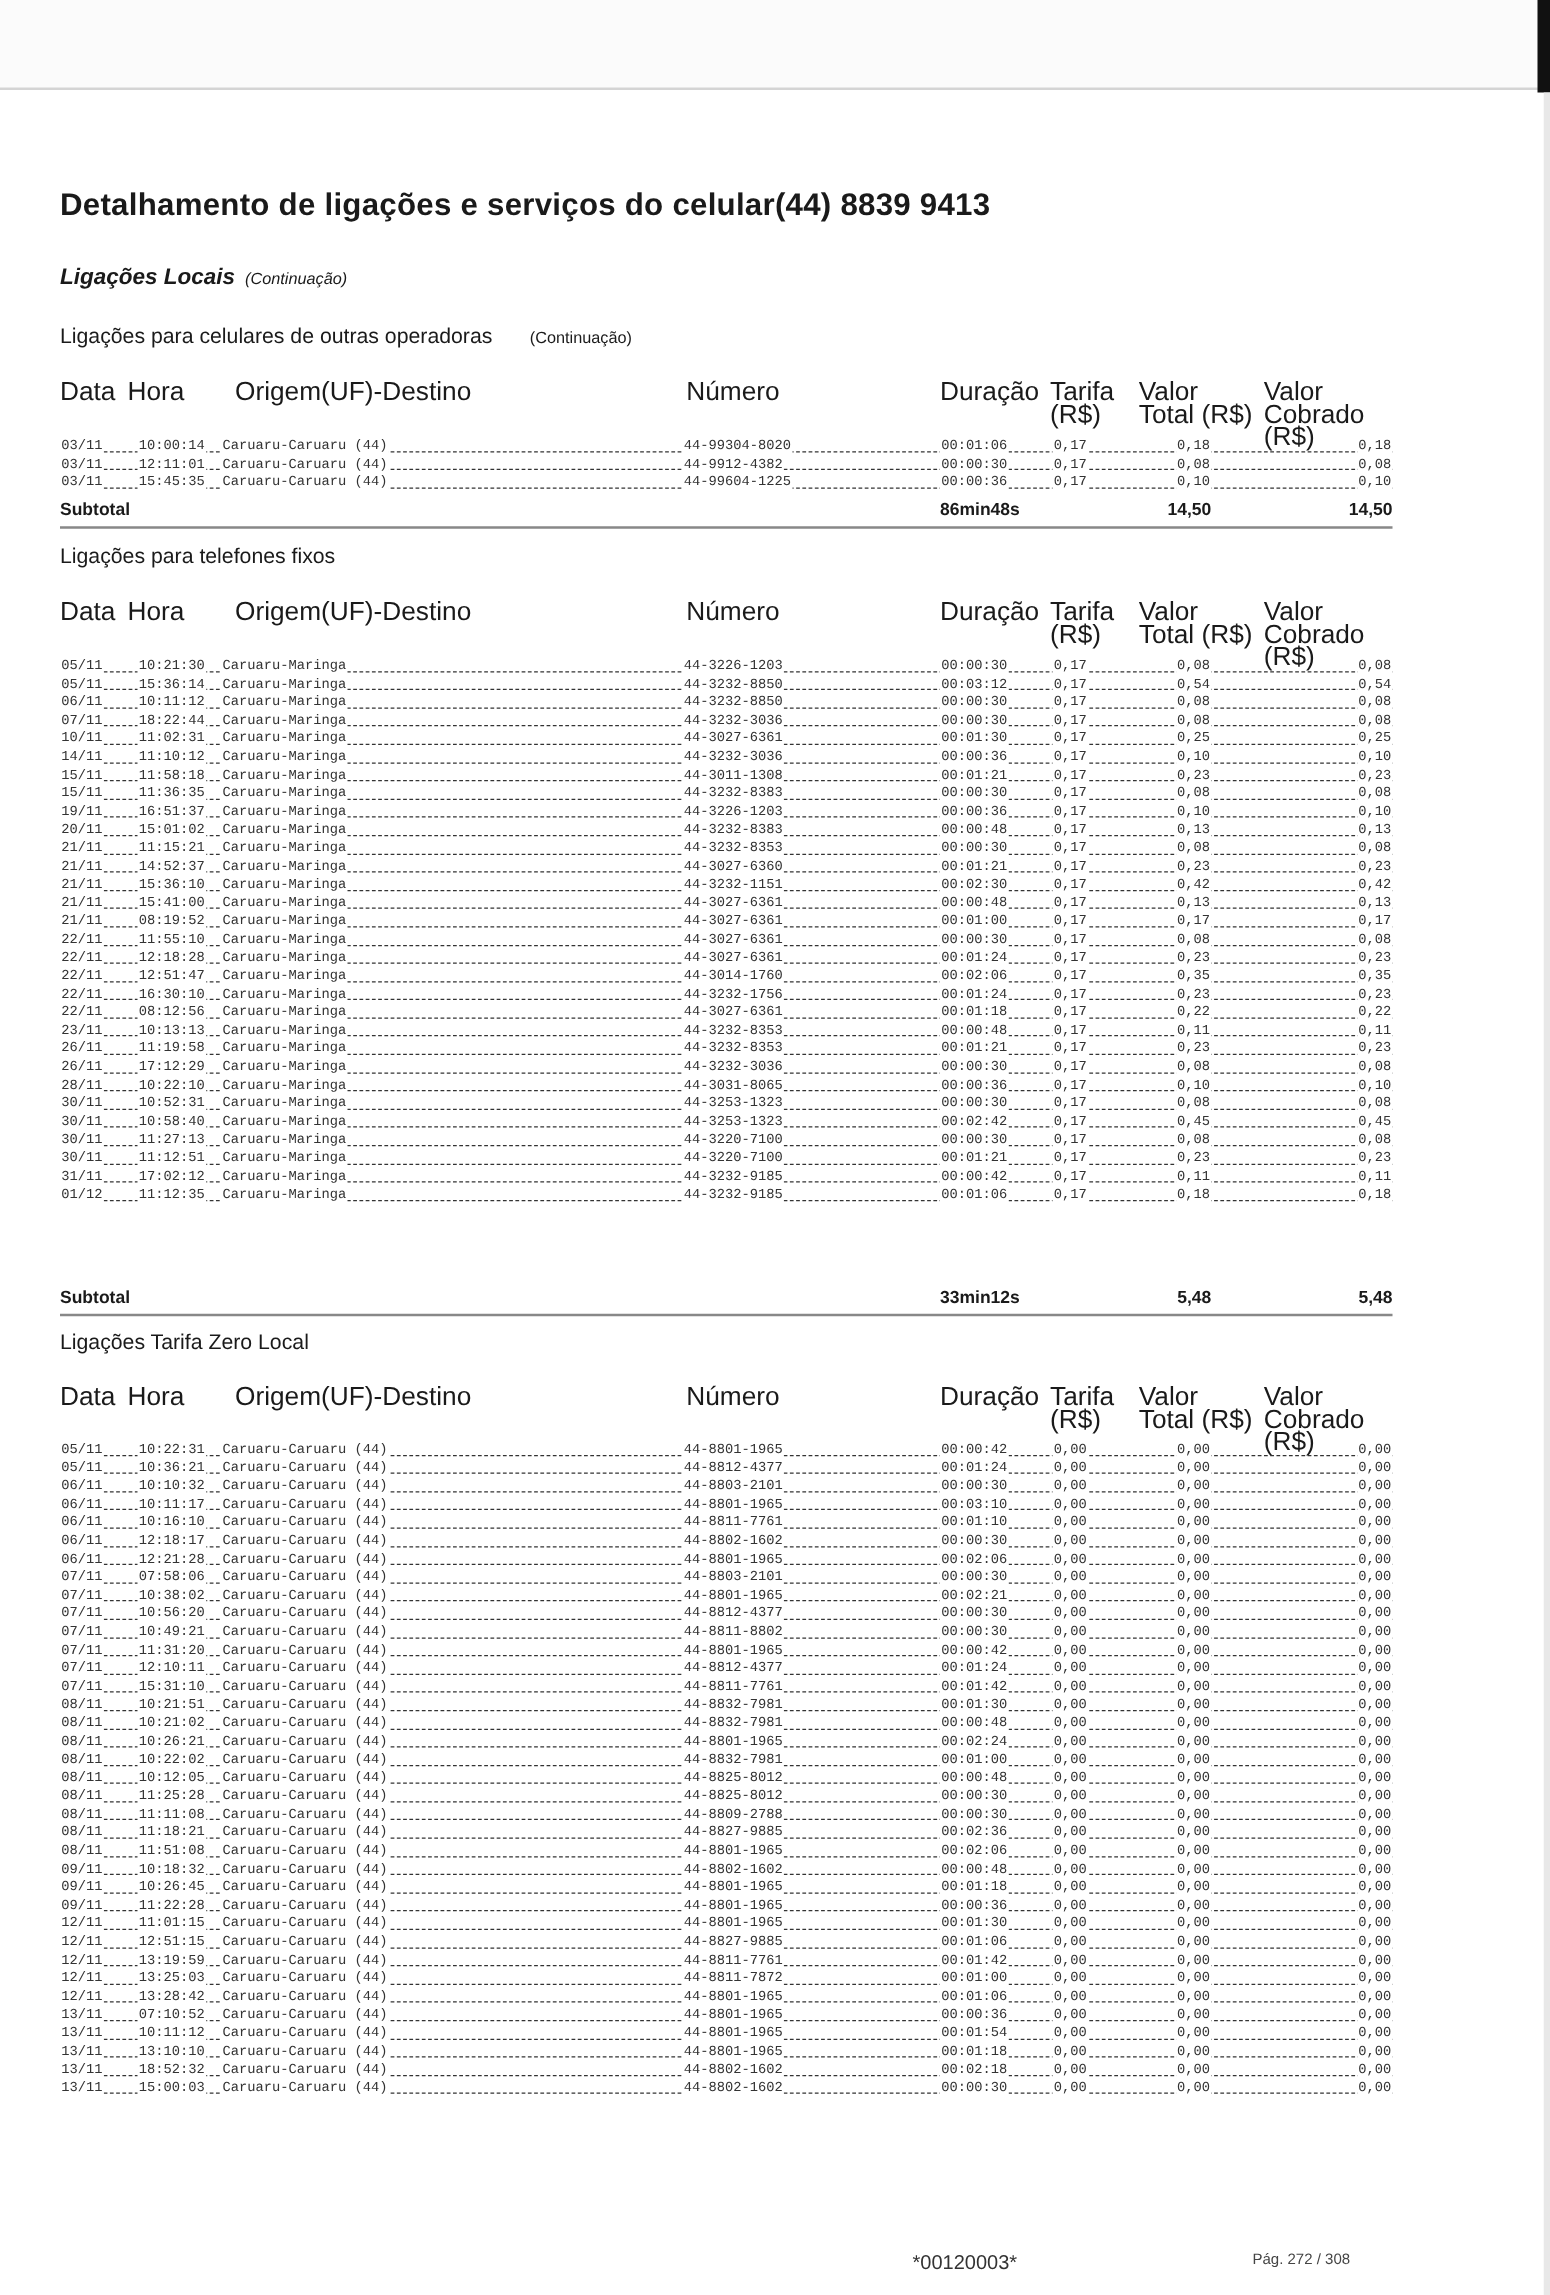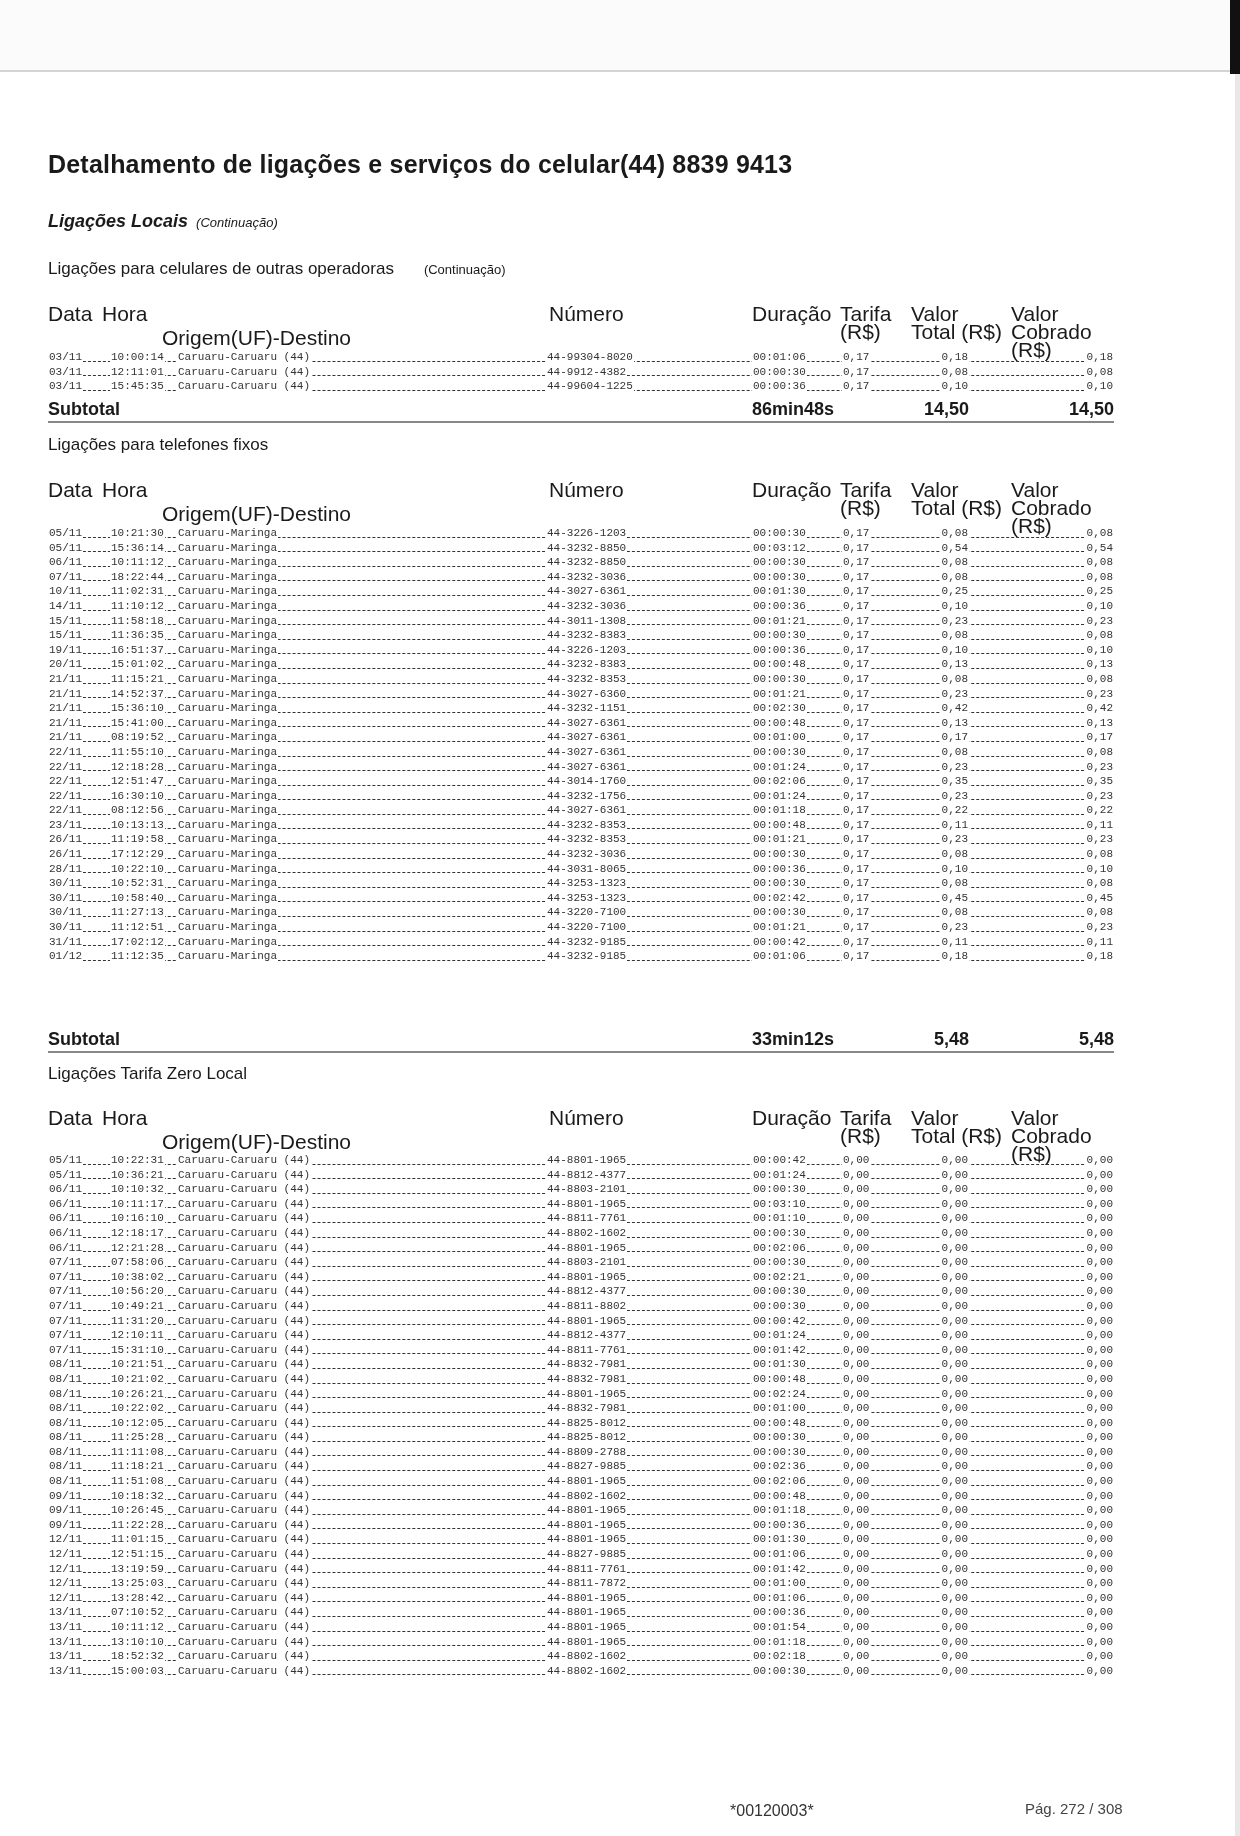--- a/index.html
+++ b/index.html
@@ -15,50 +15,50 @@
   .title { position: absolute; left: 48px; top: 150px; font-size: 25px; font-weight: bold; letter-spacing: 0.2px; }
   .sec-title { position: absolute; left: 48px; font-size: 18px; font-weight: bold; font-style: italic; }
   .sec-title .cont { font-size: 13px; font-weight: normal; margin-left: 8px; }
   .sub-title { position: absolute; left: 48px; font-size: 17px; text-align: center; }
   .sub-title .cont { font-size: 13px; margin-left: 30px; }
 
   .hdr { position: absolute; left: 48px; width: 1066px; height: 40px; font-size: 21px; }
   .hdr span { position: absolute; top: 0; line-height: 18px; }
   .hdr .c-data { left: 0; }
   .hdr .c-hora { left: 54px; }
-  .hdr .c-orig { left: 114px; margin-top: 24px; }
+  .hdr .c-orig { left: 140px; }
   .hdr .c-num { left: 501px; }
   .hdr .c-dur { left: 704px; }
   .hdr .c-tar { left: 792px; }
   .hdr .c-vt { left: 863px; }
   .hdr .c-vc { left: 963px; }
 
   .rows { position: absolute; left: 48px; width: 1066px; }
   .row { position: relative; height: 14.6px; font-family: "Liberation Mono", "DejaVu Sans Mono", monospace; font-size: 11px; line-height: 14.6px; color: #333; }
   .row .lead { position: absolute; left: 0; right: 0; bottom: 3px; border-bottom: 1.5px dashed #333; }
   .row span { position: absolute; top: 0; background: #fff; padding: 0 1px; }
   .row .r-data { left: 0; }
   .row .r-hora { left: 62px; }
   .row .r-orig { left: 129px; }
   .row .r-num { left: 498px; }
   .row .r-dur { left: 704px; }
   .row .r-tar { left: 794px; }
   .row .r-vt { right: 145px; }
   .row .r-vc { right: 0; }
 
-  .subtotal { position: absolute; left: 48px; width: 1066px; height: 18px; font-size: 18px; font-weight: bold; }
+  .subtotal { position: absolute; left: 48px; width: 1066px; height: 18px; font-size: 14px; font-weight: bold; }
   .subtotal span { position: absolute; top: 0; }
   .subtotal .s-label { left: 0; }
   .subtotal .s-dur { left: 704px; }
   .subtotal .s-vt { right: 145px; }
   .subtotal .s-vc { right: 0; }
   .rule { position: absolute; left: 48px; width: 1066px; height: 2px; background: #888; }
 
   .footer-code { position: absolute; left: 730px; top: 1802px; font-size: 16px; color: #333; }
-  .footer-page { position: absolute; left: 1025px; top: 1800px; font-size: 15px; color: #444; }
+  .footer-page { position: absolute; left: 1002px; top: 1800px; font-size: 12px; color: #444; }
 </style>
 </head>
 <body>
 
 <div class="topband"></div>
 <div class="topline"></div>
 <div class="rightbar-top"></div>
 <div class="rightedge"></div>
 
 <div class="title">Detalhamento de ligações e serviços do celular(44) 8839 9413</div>

